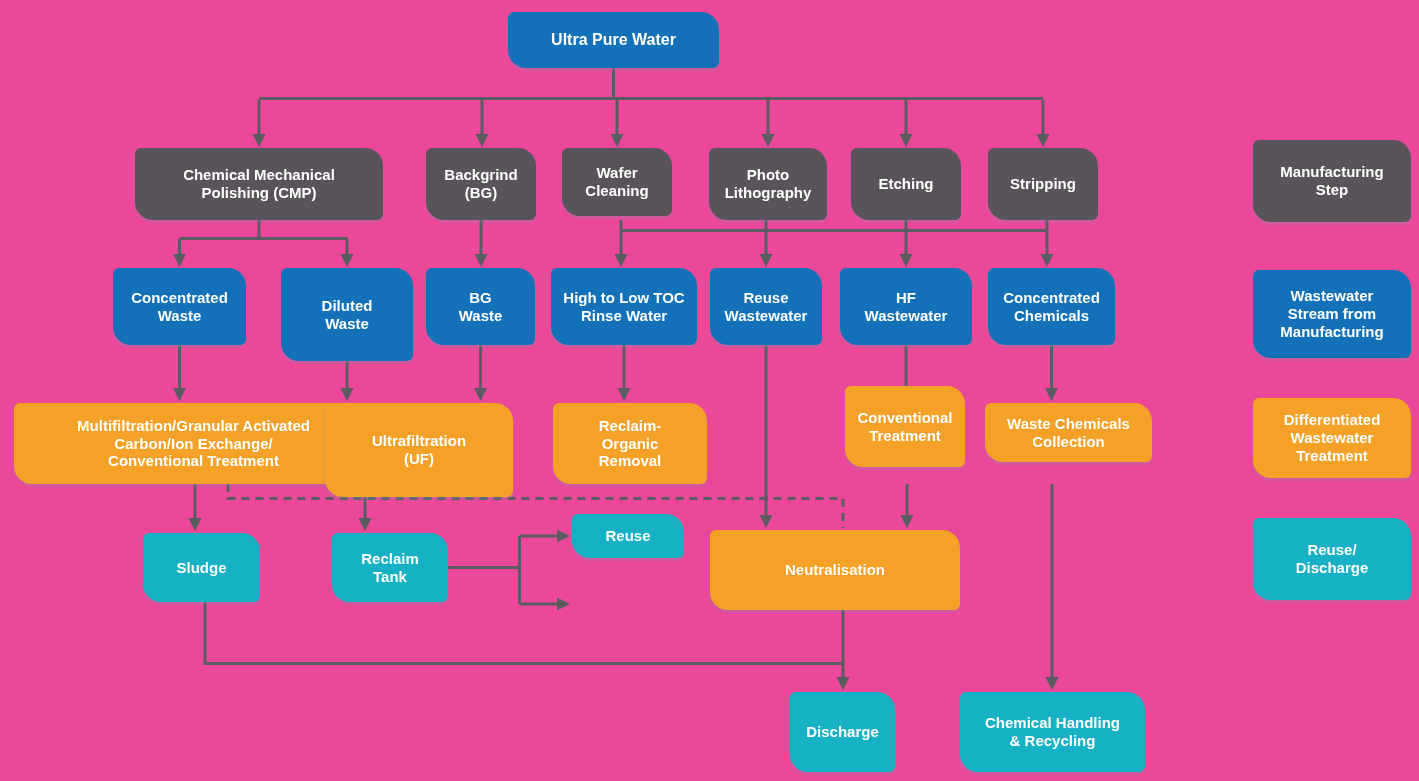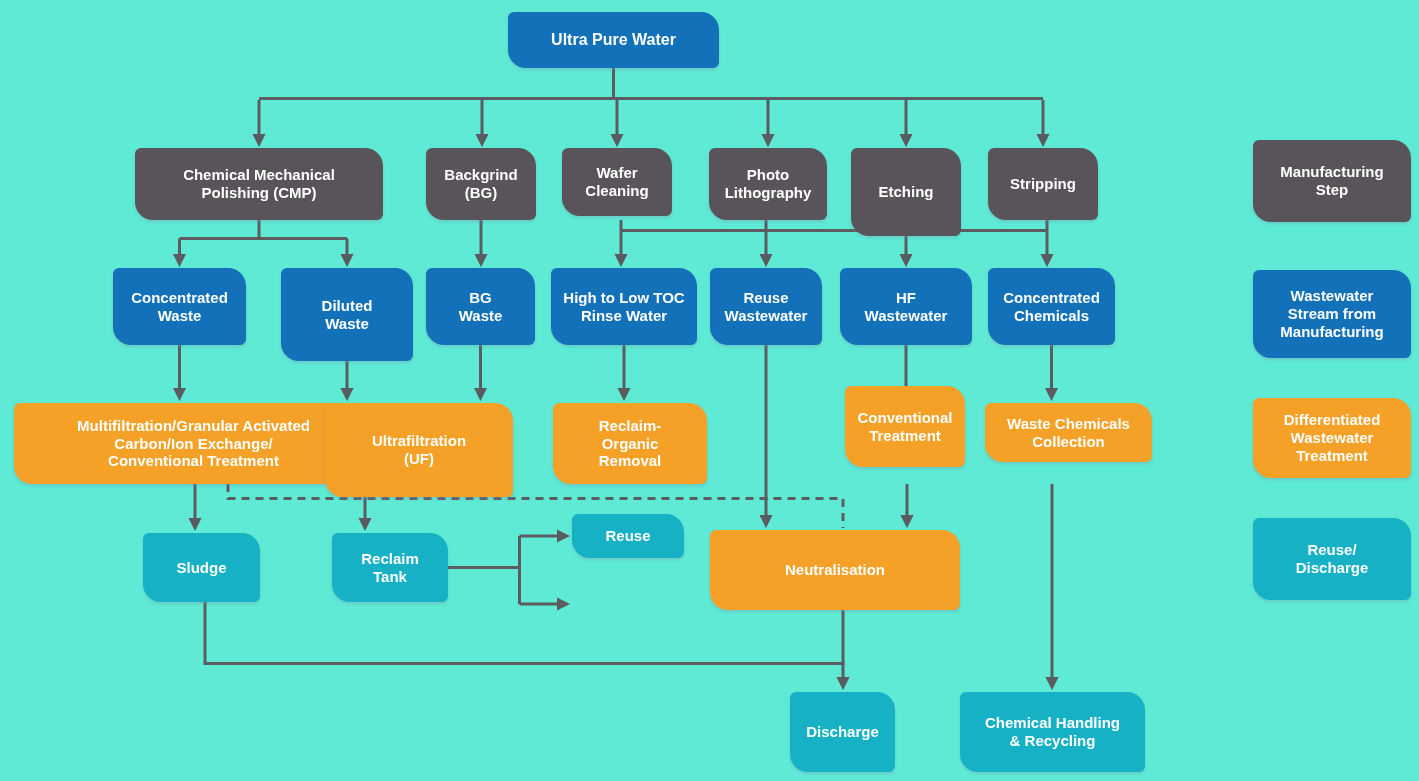--- a/index.html
+++ b/index.html
@@ -1,19 +1,19 @@
 <!DOCTYPE html>
 <html style="--color-step: #595459; --color-stream: #1271B9; --color-treatment: #F5A026; --color-reuse: #16B1C5; --color-connector: #5B5C60;"><head>
 <meta charset="utf-8">
 <style>
   html,body{margin:0;padding:0;background:#ffffff;}
   #stage{
     position:relative;
     width:1419px;height:781px;
-    background:#5eead4;
+    background:#ec4899;
     font-family:"Liberation Sans",sans-serif;
     overflow:hidden;
   }
   #connectors{
     position:absolute;left:0;top:0;z-index:1;
   }
   #connectors path{
     stroke:var(--color-connector,#5B5C60);
     stroke-width:3;
     fill:none;
@@ -104,21 +104,21 @@
   <div class="node stream root-node" style="left:508px;top:12px;width:211px;height:56px">Ultra Pure Water</div>
 
   <div class="node step" style="left:135px;top:148px;width:248px;height:72px">Chemical Mechanical
 Polishing (CMP)</div>
   <div class="node step" style="left:426px;top:148px;width:110px;height:72px">Backgrind
 (BG)</div>
   <div class="node step" style="left:562px;top:148px;width:110px;height:68px">Wafer
 Cleaning</div>
   <div class="node step" style="left:709px;top:148px;width:118px;height:72px">Photo
 Lithography</div>
-  <div class="node step" style="left:851px;top:148px;width:110px;height:88px">Etching</div>
+  <div class="node step" style="left:851px;top:148px;width:110px;height:72px">Etching</div>
   <div class="node step" style="left:988px;top:148px;width:110px;height:72px">Stripping</div>
 
   <div class="node stream" style="left:113px;top:268px;width:133px;height:77px">Concentrated
 Waste</div>
   <div class="node stream" style="left:281px;top:268px;width:132px;height:93px">Diluted
 Waste</div>
   <div class="node stream" style="left:426px;top:268px;width:109px;height:77px">BG
 Waste</div>
   <div class="node stream" style="left:551px;top:268px;width:146px;height:77px">High to Low TOC
 Rinse Water</div>

